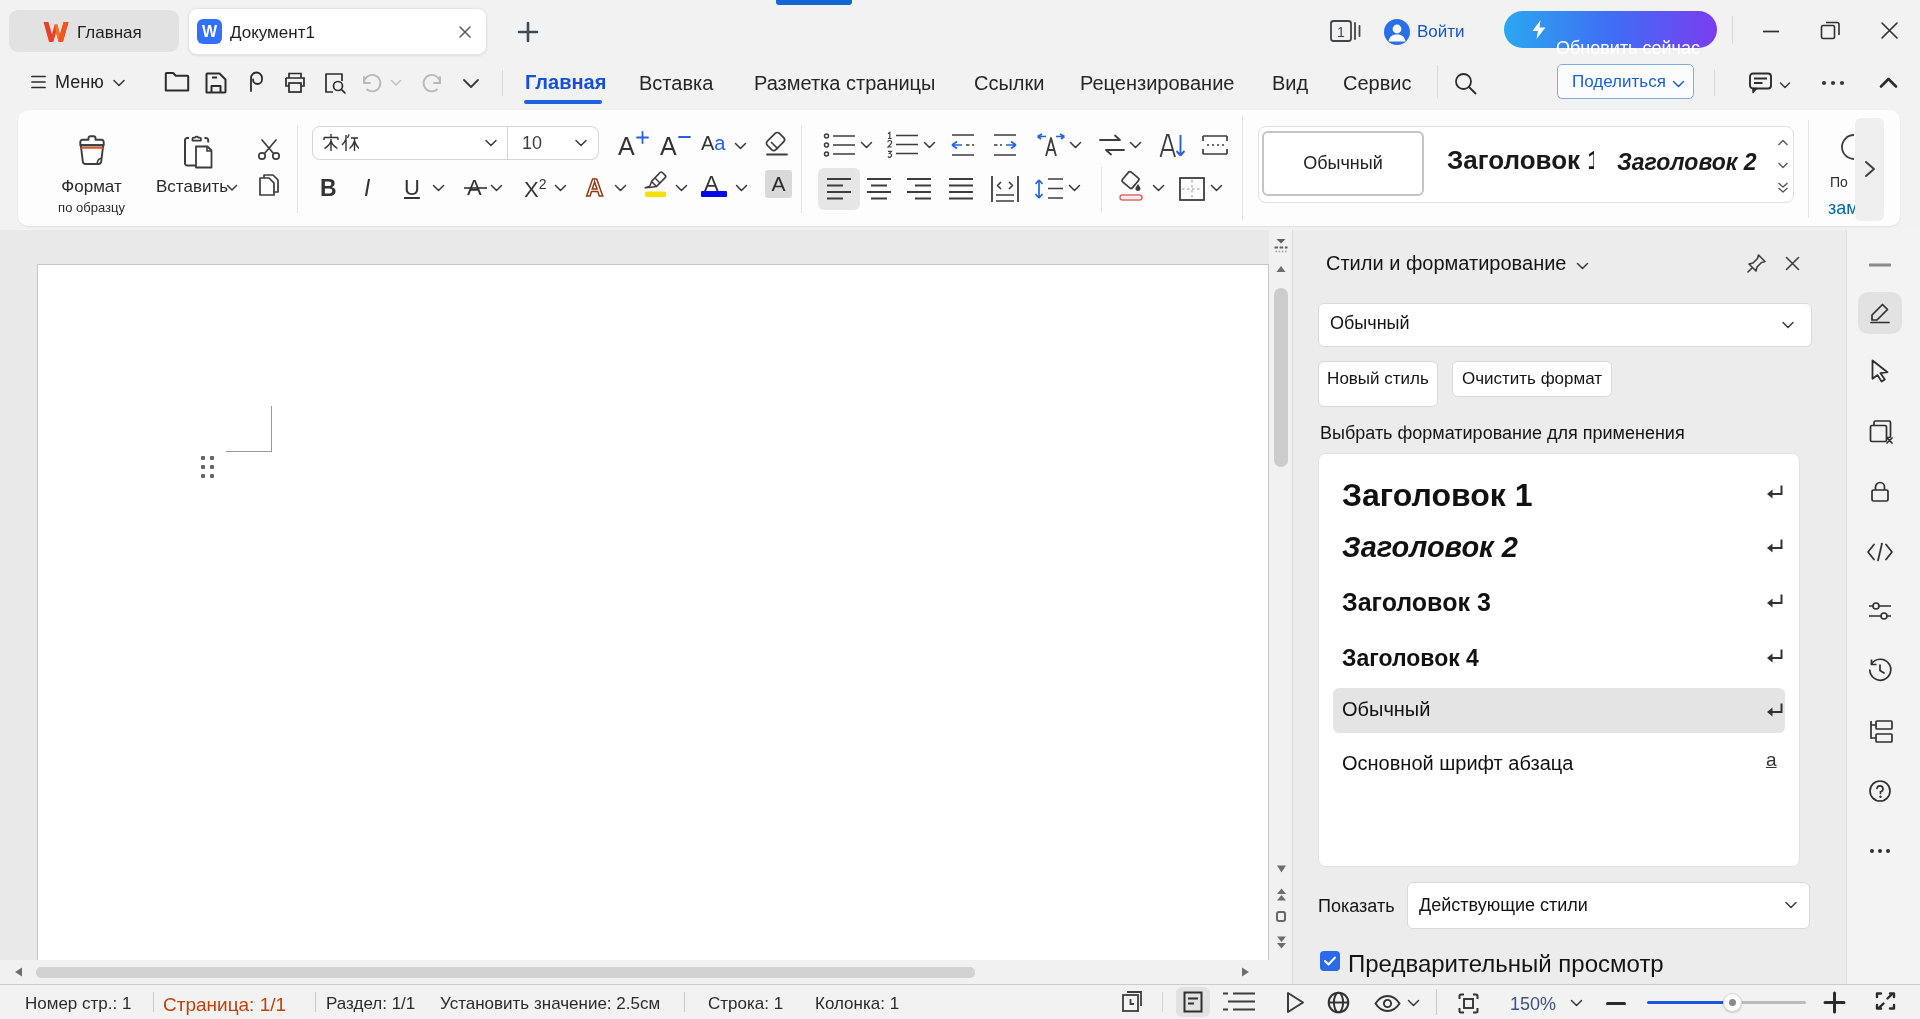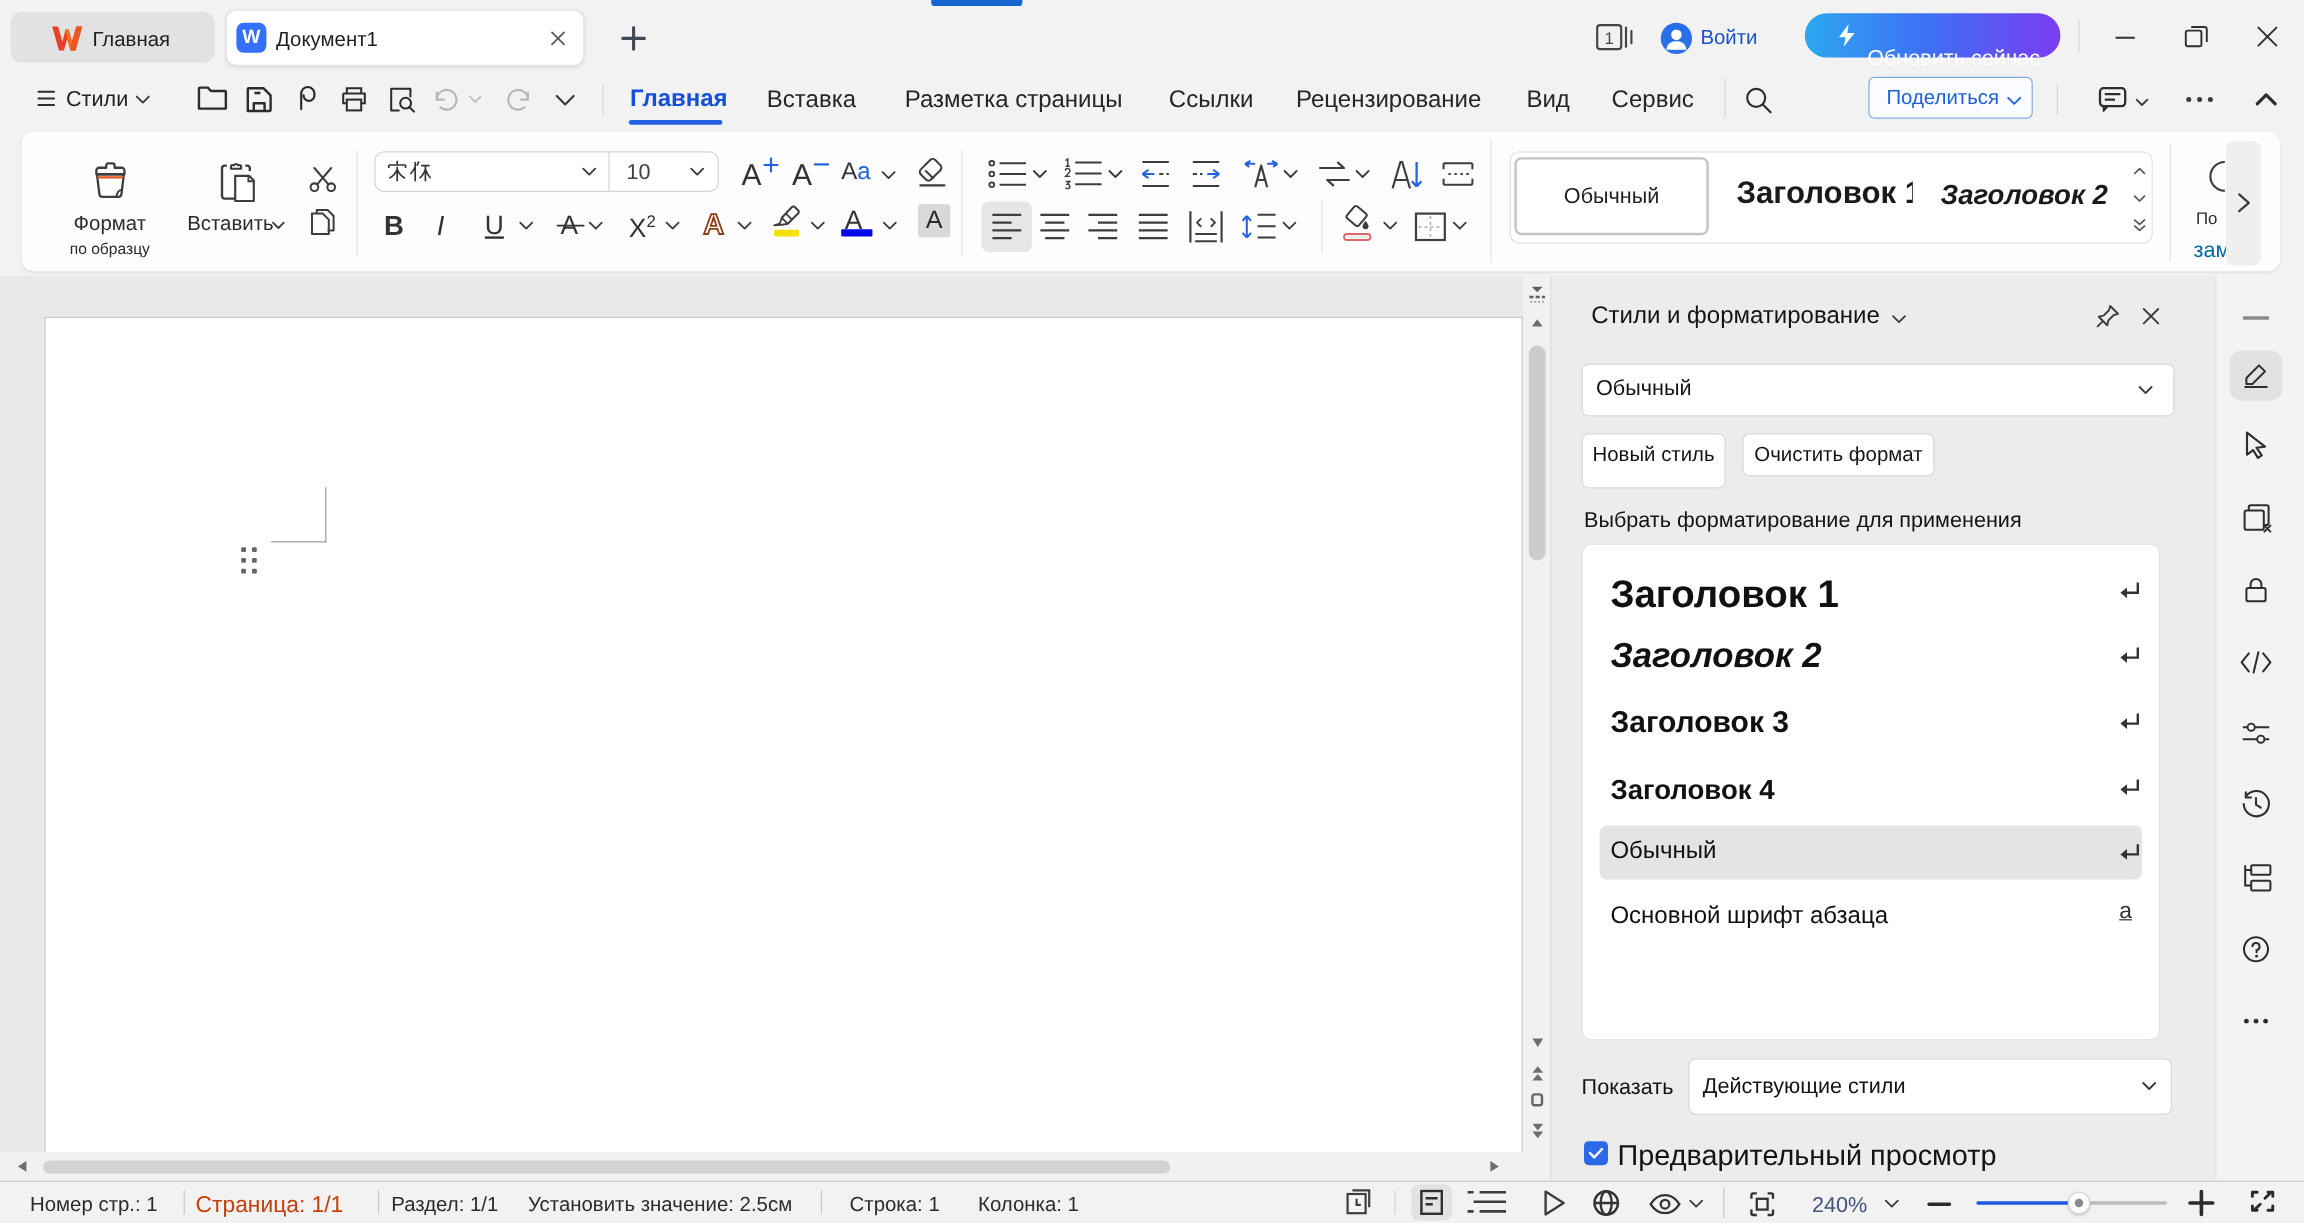--- a/index.html
+++ b/index.html
@@ -63,21 +63,21 @@
   <rect x="1.5" y="5.5" width="13" height="13" rx="1.5" fill="none" stroke="#2f2f2f" stroke-width="1.6"></rect>
   <path d="M6 2.5 H17 A2 2 0 0 1 19 4.5 V15" fill="none" stroke="#2f2f2f" stroke-width="1.6"></path>
 </svg>
 <svg class="ico" style="left:1880px;top:21px;" width="19" height="19" viewBox="0 0 19 19">
   <path d="M2 2 L17 17 M17 2 L2 17" stroke="#2f2f2f" stroke-width="1.6" stroke-linecap="round"></path>
 </svg>
 
 <svg class="ico" style="left:31px;top:74px;" width="15" height="16" viewBox="0 0 15 16">
   <path d="M1 2.5 H14 M1 8 H14 M1 13.5 H14" stroke="#2c2c2c" stroke-width="1.7" stroke-linecap="round"></path>
 </svg>
-<div class="abs" style="left:55px;top:72px;font-size:18px;color:#1f1f1f;">Стили</div>
+<div class="abs" style="left:55px;top:72px;font-size:18px;color:#1f1f1f;">Меню</div>
 <svg class="ico" style="left:112px;top:79px;" width="14" height="9" viewBox="0 0 14 9">
     <path d="M2 1.5 L7 6.5 L12 1.5" fill="none" stroke="#3a3a3a" stroke-width="1.6" stroke-linecap="round" stroke-linejoin="round"></path>
   </svg>
 
 <svg class="ico" style="left:164px;top:71px;" width="26" height="22" viewBox="0 0 26 22">
   <path d="M1.8 19.5 V2.8 A0.8 0.8 0 0 1 2.6 2 H9.2 L11.8 4.8 H23.4 A0.8 0.8 0 0 1 24.2 5.6 V19.5 Z" fill="none" stroke="#2c2c2c" stroke-width="2" stroke-linejoin="round"></path>
 </svg>
 <svg class="ico" style="left:204px;top:71px;" width="24" height="24" viewBox="0 0 24 24">
   <path d="M2.5 21.5 V3.3 A0.8 0.8 0 0 1 3.3 2.5 H15.5 L21.5 8.5 V20.7 A0.8 0.8 0 0 1 20.7 21.5 Z" fill="none" stroke="#2c2c2c" stroke-width="2" stroke-linejoin="round"></path>
   <path d="M7.5 21 V15 H16.5 V21" fill="none" stroke="#2c2c2c" stroke-width="2" stroke-linejoin="round"></path>
@@ -587,21 +587,21 @@
   <circle cx="13.5" cy="8.5" r="3.6" fill="none" stroke="#333" stroke-width="1.9"></circle>
 </svg>
 <svg class="ico" style="left:1407px;top:999px;" width="13" height="9" viewBox="0 0 13 9">
     <path d="M1.5 1.5 L6.5 6.5 L11.5 1.5" fill="none" stroke="#3a3a3a" stroke-width="1.5" stroke-linecap="round" stroke-linejoin="round"></path>
   </svg>
 <div class="abs" style="left:1436px;top:989px;width:1px;height:26px;background:#c9c9c9;"></div>
 <svg class="ico" style="left:1457px;top:992px;" width="23" height="23" viewBox="0 0 23 23">
   <path d="M2.5 7 V4 A1.5 1.5 0 0 1 4 2.5 H7 M16 2.5 H19 A1.5 1.5 0 0 1 20.5 4 V7 M20.5 16 V19 A1.5 1.5 0 0 1 19 20.5 H16 M7 20.5 H4 A1.5 1.5 0 0 1 2.5 19 V16" fill="none" stroke="#333" stroke-width="2"></path>
   <rect x="7" y="7" width="9" height="9" fill="none" stroke="#333" stroke-width="1.9"></rect>
 </svg>
-<div class="abs" style="left:1510px;top:994px;font-size:18px;color:#40537c;">240%</div>
+<div class="abs" style="left:1510px;top:994px;font-size:18px;color:#40537c;">150%</div>
 <svg class="ico" style="left:1570px;top:999px;" width="13" height="9" viewBox="0 0 13 9">
     <path d="M1.5 1.5 L6.5 6.5 L11.5 1.5" fill="none" stroke="#3a3a3a" stroke-width="1.5" stroke-linecap="round" stroke-linejoin="round"></path>
   </svg>
 <svg class="ico" style="left:1606px;top:1001px;" width="20" height="5" viewBox="0 0 20 5">
     <path d="M1.5 2.5 H18.5" stroke="#2b2b2b" stroke-width="3" stroke-linecap="round"></path>
   </svg>
 <div class="abs" style="left:1647px;top:1001px;width:85px;height:3px;background:#1b55e2;border-radius:2px;"></div>
 <div class="abs" style="left:1732px;top:1001px;width:74px;height:3px;background:#bbbbbb;border-radius:2px;"></div>
 <div class="abs" style="left:1723px;top:993px;width:19px;height:19px;background:#fdfdfd;border:1px solid #d6d6d6;border-radius:50%;box-shadow:0 1px 2px rgba(0,0,0,0.18);"></div>
 <div class="abs" style="left:1729px;top:999px;width:7px;height:7px;background:#8a8a8a;border-radius:50%;"></div>

